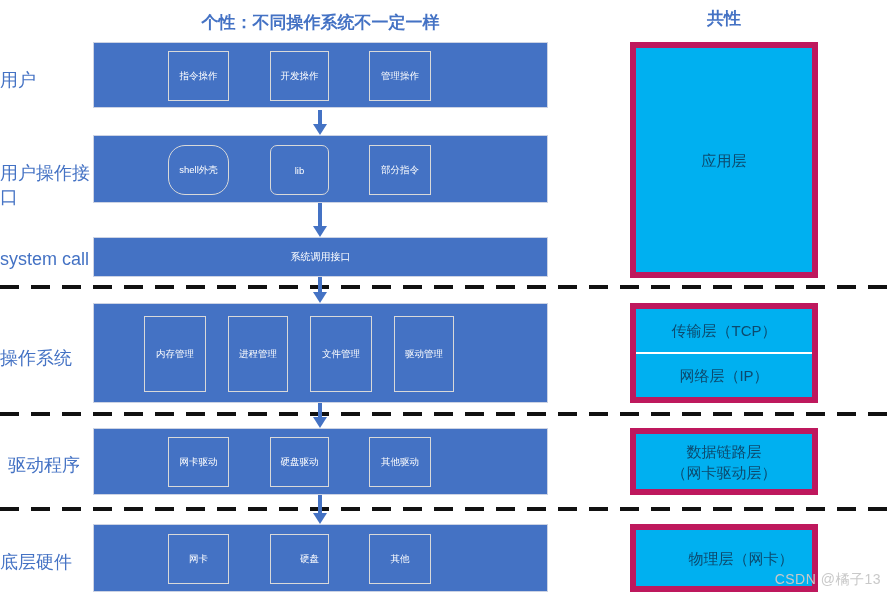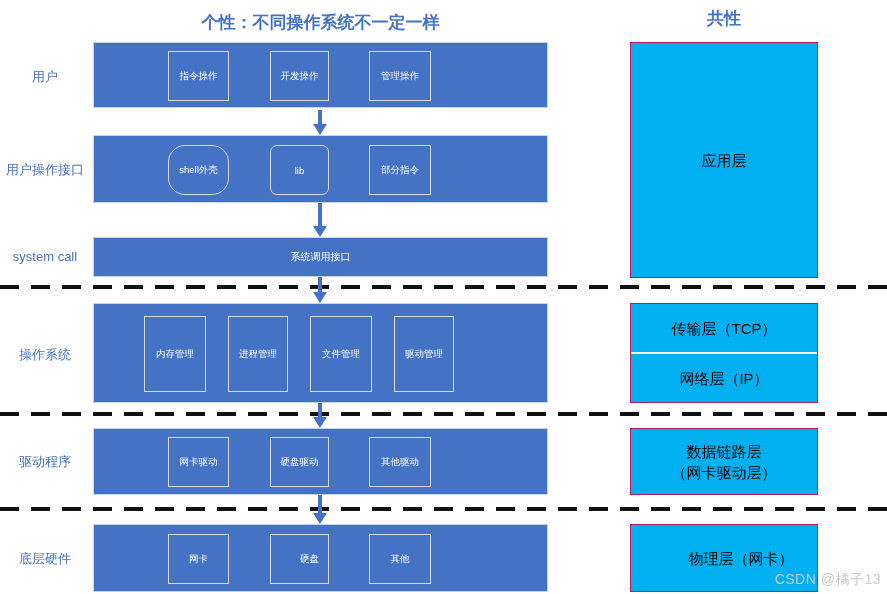--- a/index.html
+++ b/index.html
@@ -10,32 +10,32 @@
     --inner-border:#d9d9d9;
   }
   html,body{margin:0;padding:0;background:#ffffff;}
   body{font-family:"Liberation Sans","DejaVu Sans",sans-serif;}
   #canvas{position:relative;width:887px;height:594px;background:#ffffff;overflow:hidden;}
 
   .title{position:absolute;text-align:center;font-weight:700;font-size:17px;color:var(--title-text);}
   .title-left{left:93px;width:455px;top:11px;}
   .title-right{left:630px;width:188px;top:7px;}
 
-  .row-label{position:absolute;left:0;width:90px;text-align:center;font-size:13px;color:var(--title-text);}
+  .row-label{position:absolute;left:0;width:90px;text-align:left;font-size:18px;color:var(--title-text);}
 
   .big-box{position:absolute;left:93px;width:455px;background:var(--left-box);border:1px solid #ccd3e4;box-sizing:border-box;}
   .inner-box{position:absolute;border:1px solid var(--inner-border);box-sizing:border-box;
              display:flex;align-items:center;justify-content:center;
              color:#ffffff;font-size:9.5px;text-align:center;}
   .full-box-text{position:absolute;left:0;right:0;top:0;bottom:0;display:flex;align-items:center;justify-content:center;
              color:#ffffff;font-size:10px;}
 
-  .right-box{position:absolute;left:630px;width:188px;background:var(--right-box);border:1px solid #be185d;box-sizing:border-box;
+  .right-box{position:absolute;left:630px;width:188px;background:var(--right-box);border:6px solid #be185d;box-sizing:border-box;
              display:flex;flex-direction:column;align-items:center;justify-content:center;
-             color:#000000;font-size:15px;text-align:center;line-height:1.4;}
+             color:#0c4a6e;font-size:15px;text-align:center;line-height:1.4;}
   .right-split{padding:0;justify-content:stretch;}
   .right-split .cell{flex:1;width:100%;display:flex;align-items:center;justify-content:center;}
   .right-split .cell + .cell{border-top:2px solid #ffffff;box-sizing:border-box;}
 
   .dashline{position:absolute;left:0;width:887px;height:4px;
             background:repeating-linear-gradient(90deg,var(--dash) 0 19px,transparent 19px 31px);}
 
   .arrow{position:absolute;width:14px;left:313px;}
   .arrow .stem{position:absolute;left:5px;top:0;bottom:9px;width:4px;background:var(--left-box);}
   .arrow .head{position:absolute;bottom:0;left:0;width:0;height:0;
@@ -94,21 +94,21 @@
     <div class="inner-box" style="left:216px;top:12px;width:62px;height:76px;">文件管理</div>
     <div class="inner-box" style="left:300px;top:12px;width:60px;height:76px;">驱动管理</div>
   </div>
 
   <div class="dashline" style="top:412px;"></div>
   <div class="arrow" style="top:403px;height:25px;">
       <div class="stem"></div>
       <div class="head"></div>
     </div>
 
-  <div class="row-label" style="top:453px;">驱动程序</div>
+  <div class="row-label" style="top:453px;padding-left:8px;">驱动程序</div>
   <div class="big-box" style="top:428px;height:67px;padding-left:29px;">
     <div class="inner-box" style="left:74px;top:8px;width:61px;height:50px;">网卡驱动</div>
     <div class="inner-box" style="left:176px;top:8px;width:59px;height:50px;">硬盘驱动</div>
     <div class="inner-box" style="left:275px;top:8px;width:62px;height:50px;">其他驱动</div>
   </div>
 
   <div class="dashline" style="top:507px;"></div>
   <div class="arrow" style="top:495px;height:29px;">
       <div class="stem"></div>
       <div class="head"></div>

